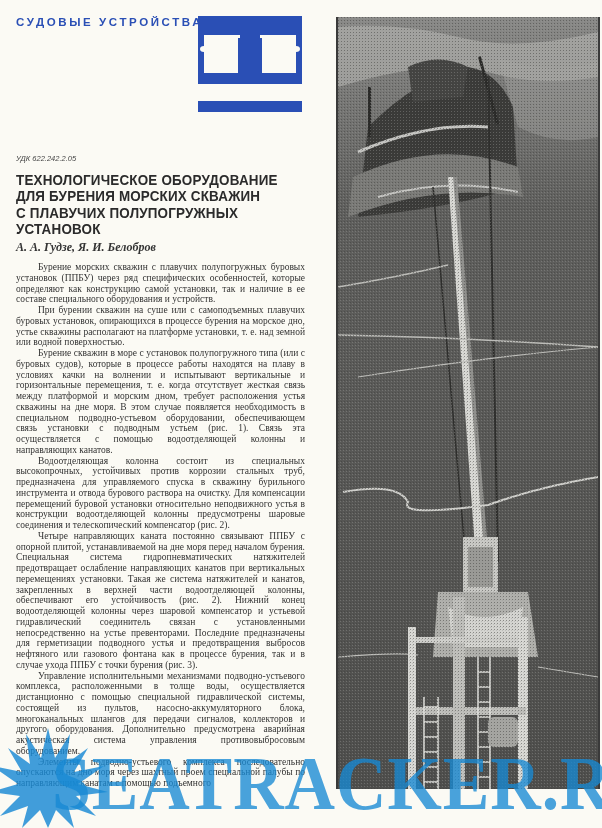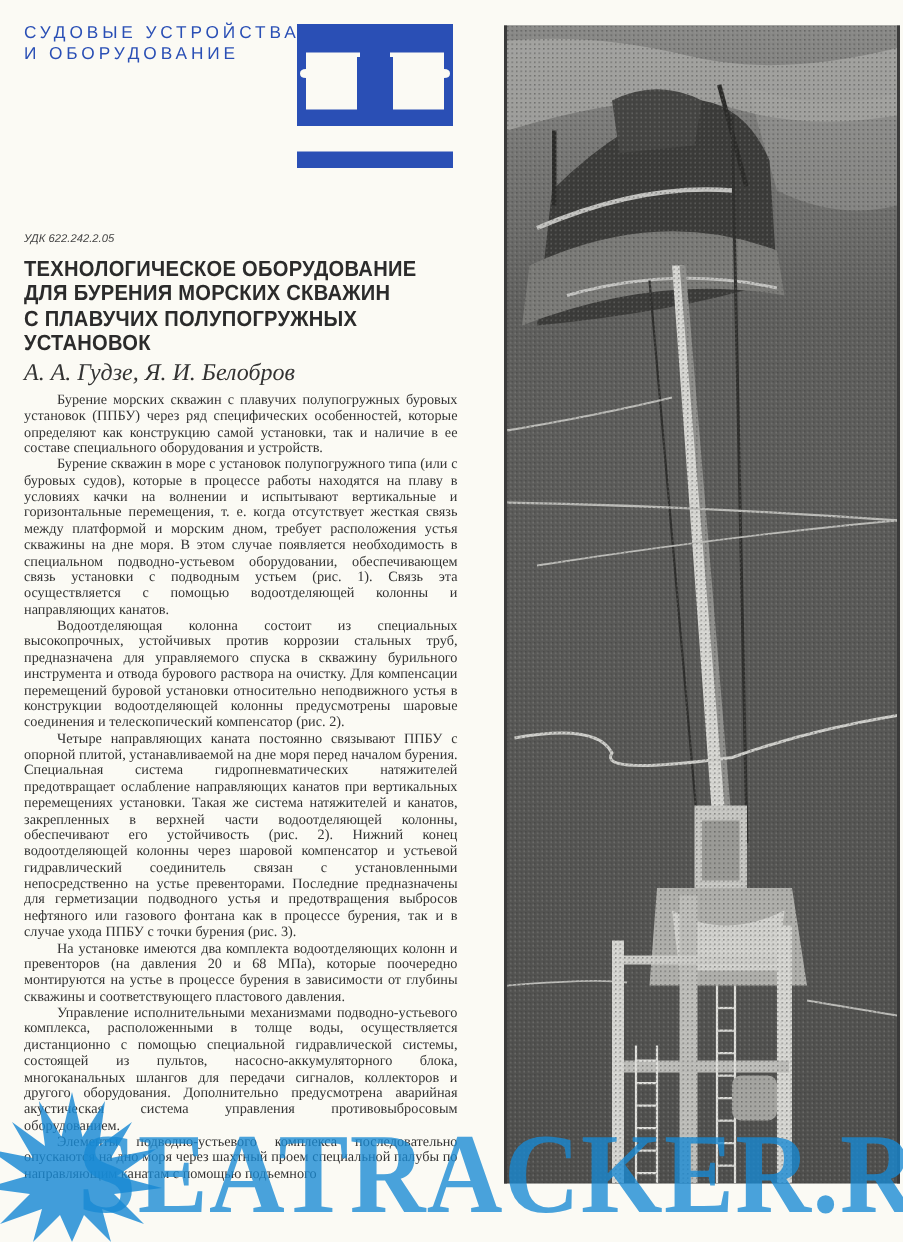--- a/index.html
+++ b/index.html
@@ -5,36 +5,36 @@
   html, body { margin: 0; padding: 0; }
   body {
     width: 602px; height: 828px; overflow: hidden; position: relative;
     background: #fbfaf4;
     font-family: "Liberation Serif", "DejaVu Serif", serif;
     color: #2a2a2a;
   }
   .section-label {
     position: absolute; left: 16px; top: 15px;
     color: #2a4fb5; font-family: "Liberation Sans", "DejaVu Sans", sans-serif;
-    font-weight: normal; font-size: 11.5px; letter-spacing: 2.6px; line-height: 14px;
+    font-weight: bold; font-size: 11.5px; letter-spacing: 2.6px; line-height: 14px;
   }
   .logo { position: absolute; left: 198px; top: 16px; width: 104px; height: 97px; }
   .udk {
     position: absolute; left: 16px; top: 154px;
     font-family: "Liberation Sans", "DejaVu Sans", sans-serif; font-size: 7.5px; color: #444; font-style: italic;
   }
   .title {
     position: absolute; left: 16px; top: 172px; width: 300px;
     font-family: "Liberation Sans", "DejaVu Sans", sans-serif; font-weight: bold;
     font-size: 14.6px; line-height: 16.3px; color: #2b2b2b; letter-spacing: 0.2px;
     transform: scaleX(0.92); transform-origin: left top;
   }
   .authors {
     position: absolute; left: 16px; top: 240px;
-    font-style: italic; font-weight: normal; font-size: 16px; color: #333;
+    font-style: italic; font-weight: bold; font-size: 12px; color: #333;
   }
   .body-text {
     position: absolute; left: 16px; top: 262px; width: 289px;
     font-size: 9.5px; line-height: 10.75px; text-align: justify; color: #333;
   }
   .body-text p { margin: 0; text-indent: 22px; }
   .photo {
     position: absolute; left: 336px; top: 17px; width: 260px; height: 772px;
     background: #5d5d5d; overflow: hidden;
     border-left: 2px solid #3a3a3a; border-right: 2px solid #3a3a3a;
@@ -52,21 +52,20 @@
     font-family: "Liberation Serif", "DejaVu Serif", serif; font-weight: bold;
     font-size: 76px; letter-spacing: 1px; color: rgba(23, 137, 212, 0.78);
     white-space: nowrap; transform: scaleX(0.92); transform-origin: left top; line-height: 76px;
   }
 </style>
 </head>
 <body>
 
 <div class="section-label">
   <div>СУДОВЫЕ УСТРОЙСТВА</div>
-  <div>И ОБОРУДОВАНИЕ</div>
 </div>
 
 <svg class="logo" viewBox="0 0 104 97">
   <rect x="0" y="0" width="104" height="68" fill="#2a4fb5"></rect>
   <path d="M6 19 H42 V22 H40 V57 H6 V36 Q2 36 2 33 Q2 30 6 30 Z" fill="#fbfaf4"></path>
   <path d="M62 19 H98 V30 Q102 30 102 33 Q102 36 98 36 V57 H64 V22 H62 Z" fill="#fbfaf4"></path>
   <rect x="0" y="85" width="104" height="11" fill="#2a4fb5"></rect>
 </svg>
 
 <div class="udk">УДК 622.242.2.05</div>
@@ -75,24 +74,24 @@
   <div>ТЕХНОЛОГИЧЕСКОЕ ОБОРУДОВАНИЕ</div>
   <div>ДЛЯ БУРЕНИЯ МОРСКИХ СКВАЖИН</div>
   <div>С ПЛАВУЧИХ ПОЛУПОГРУЖНЫХ</div>
   <div>УСТАНОВОК</div>
 </div>
 
 <div class="authors">А. А. Гудзе, Я. И. Белобров</div>
 
 <div class="body-text">
   <p>Бурение морских скважин с плавучих полупогружных буровых установок (ППБУ) через ряд специфических особенностей, которые определяют как конструкцию самой установки, так и наличие в ее составе специального оборудования и устройств.</p>
+  <p>При бурении скважин на суше или с самоподъемных плавучих буровых установок, опирающихся в процессе бурения на морское дно, устье скважины располагают на платформе установки, т. е. над земной или водной поверхностью.</p>
   <p>Бурение скважин в море с установок полупогружного типа (или с буровых судов), которые в процессе работы находятся на плаву в условиях качки на волнении и испытывают вертикальные и горизонтальные перемещения, т. е. когда отсутствует жесткая связь между платформой и морским дном, требует расположения устья скважины на дне моря. В этом случае появляется необходимость в специальном подводно-устьевом оборудовании, обеспечивающем связь установки с подводным устьем (рис. 1). Связь эта осуществляется с помощью водоотделяющей колонны и направляющих канатов.</p>
   <p>Водоотделяющая колонна состоит из специальных высокопрочных, устойчивых против коррозии стальных труб, предназначена для управляемого спуска в скважину бурильного инструмента и отвода бурового раствора на очистку. Для компенсации перемещений буровой установки относительно неподвижного устья в конструкции водоотделяющей колонны предусмотрены шаровые соединения и телескопический компенсатор (рис. 2).</p>
   <p>Четыре направляющих каната постоянно связывают ППБУ с опорной плитой, устанавливаемой на дне моря перед началом бурения. Специальная система гидропневматических натяжителей предотвращает ослабление направляющих канатов при вертикальных перемещениях установки. Такая же система натяжителей и канатов, закрепленных в верхней части водоотделяющей колонны, обеспечивают его устойчивость (рис. 2). Нижний конец водоотделяющей колонны через шаровой компенсатор и устьевой гидравлический соединитель связан с установленными непосредственно на устье превенторами. Последние предназначены для герметизации подводного устья и предотвращения выбросов нефтяного или газового фонтана как в процессе бурения, так и в случае ухода ППБУ с точки бурения (рис. 3).</p>
-  <p>На установке имеются два комплекта водоотделяющих колонн и превенторов (на давления 20 и 68 МПа), которые поочередно монтируются на устье в процессе бурения в зависимости от глубины скважины и соответствующего пластового давления.</p>
   <p>Управление исполнительными механизмами подводно-устьевого комплекса, расположенными в толще воды, осуществляется дистанционно с помощью специальной гидравлической системы, состоящей из пультов, насосно-аккумуляторного блока, многоканальных шлангов для передачи сигналов, коллекторов и другого оборудования. Дополнительно предусмотрена аварийная акустическая система управления противовыбросовым оборудованием.</p>
   <p>Элементы подводно-устьевого комплекса последовательно опускаются на дно моря через шахтный проем специальной палубы по направляющим канатам с помощью подъемного</p>
 </div>
 
 <div class="photo">
   <svg width="260" height="772" viewBox="0 0 260 772">
     <defs>
       <linearGradient id="sea" x1="0" y1="0" x2="0" y2="1">
         <stop offset="0" stop-color="#8a8a88"></stop>
         <stop offset="0.25" stop-color="#5f5f5d"></stop>

